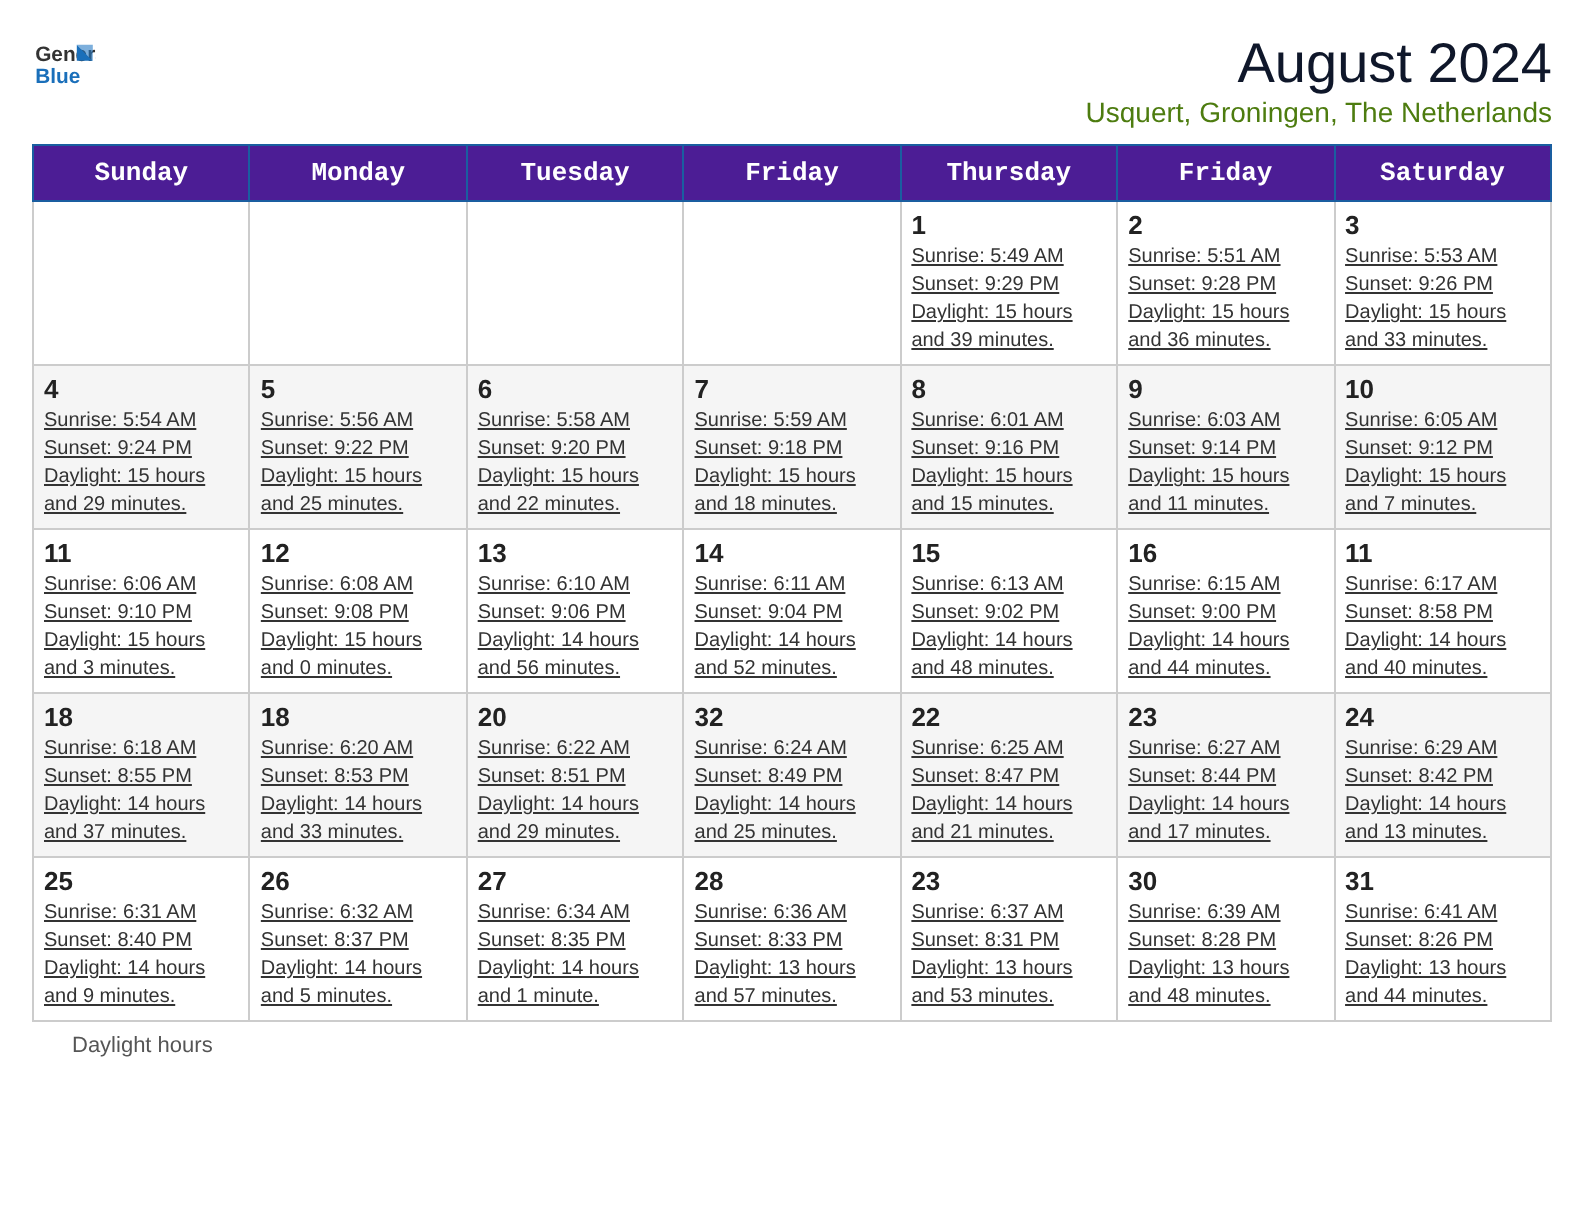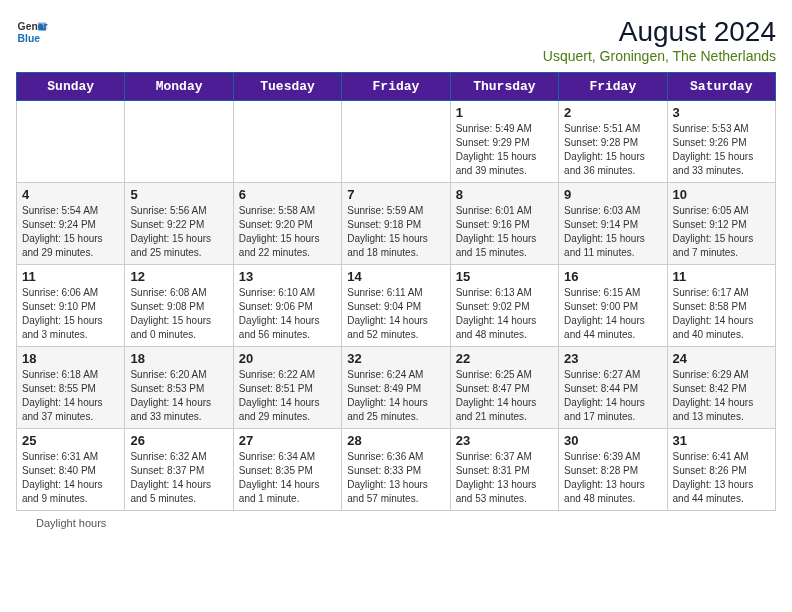--- a/index.html
+++ b/index.html
@@ -66,20 +66,21 @@
     .day-num {
       font-size: 13px;
       font-weight: bold;
       color: #222;
       margin-bottom: 2px;
     }
     .day-info {
       font-size: 10px;
       color: #333;
       line-height: 1.4;
+      text-decoration: underline;
     }
     .empty-cell {
       background: #fff !important;
     }
     .footer {
       margin-top: 6px;
       font-size: 11px;
       color: #555;
       padding-left: 20px;
     }

